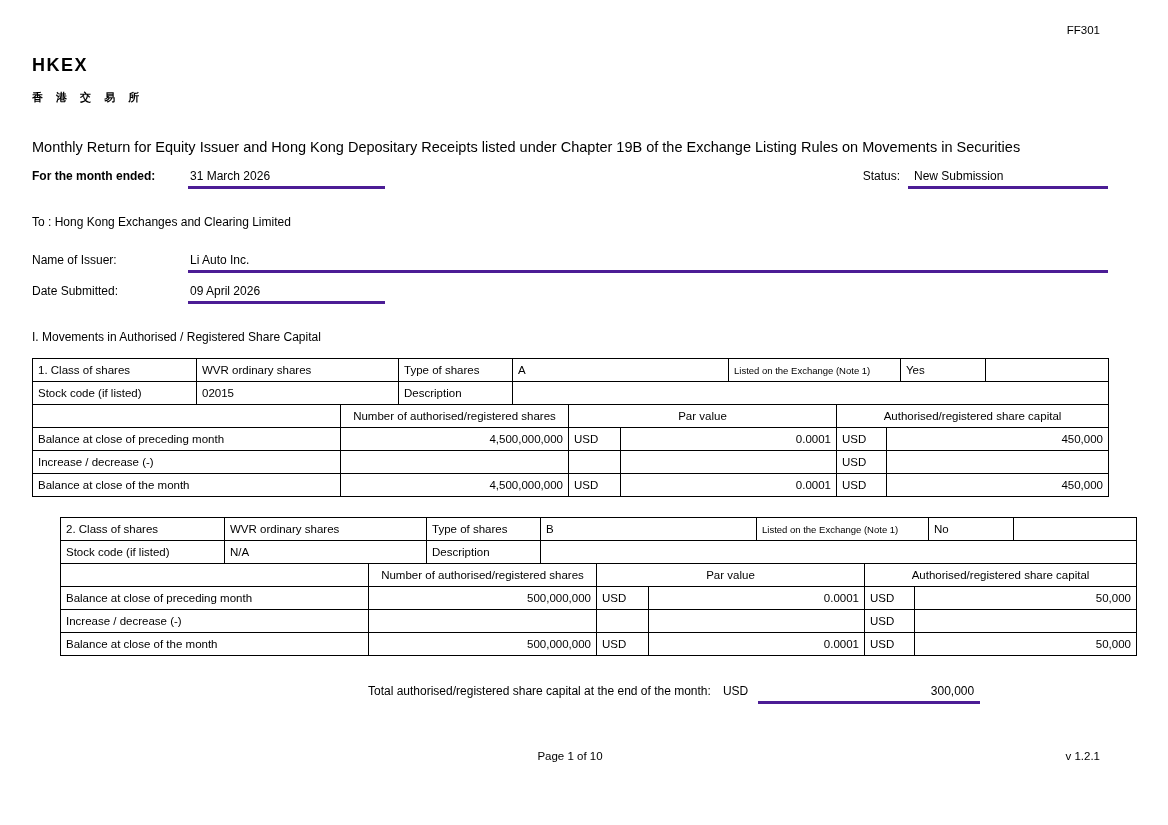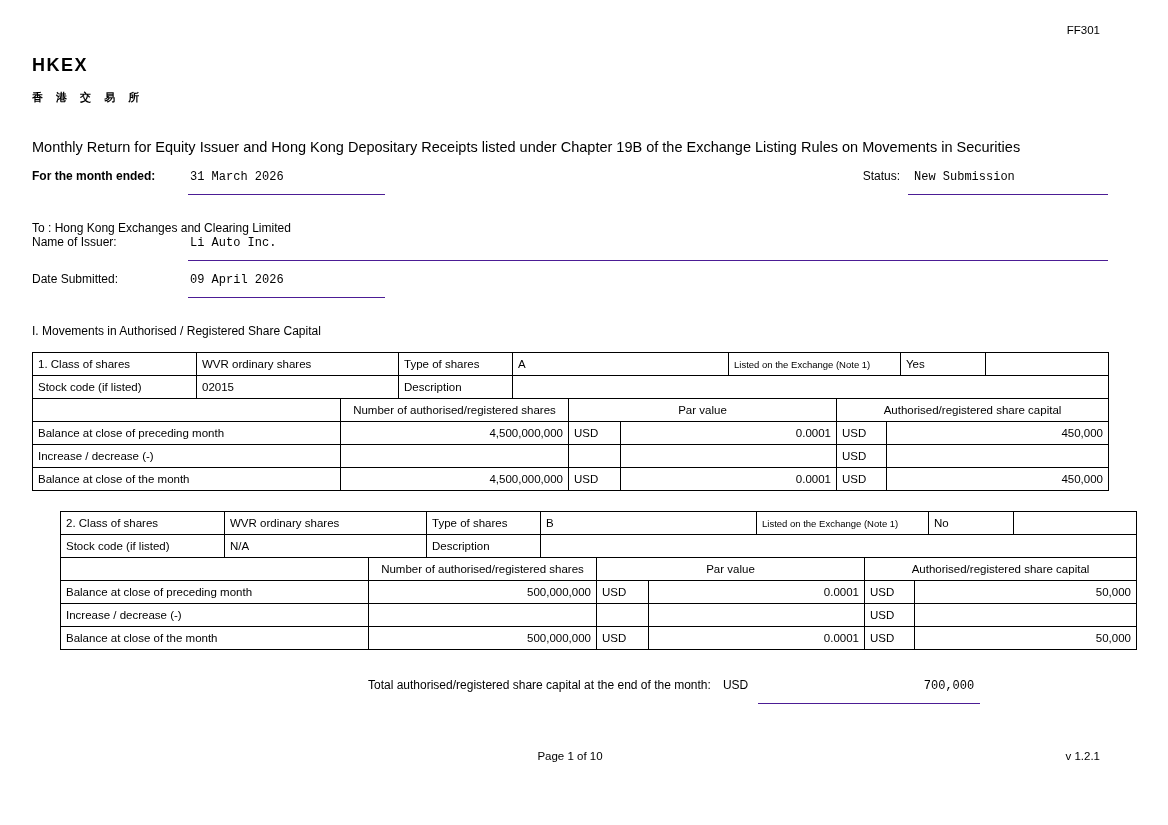--- a/index.html
+++ b/index.html
@@ -14,32 +14,32 @@
 
   .form-code { padding-top:24px; text-align:right; font-size:11.5px; padding-right:8px; }
 
   .logo { margin-top:16px; }
   .logo-en { font-size:18px; font-weight:900; letter-spacing:1.5px; line-height:26px; }
   .logo-zh { font-size:11px; font-weight:bold; letter-spacing:5px; margin-top:12px; }
 
   .title { margin-top:32px; font-weight:normal; font-size:14.5px; line-height:21px; text-align:justify; }
 
   .frow { display:flex; align-items:baseline; }
-  .u { border-bottom:1px solid #4c1d95; padding-bottom:10px; display:inline-block; white-space:nowrap;font-family:Liberation Mono, monospace; }
+  .u { border-bottom:3px solid #4c1d95; padding-bottom:3px; display:inline-block; white-space:nowrap; }
 
   .row-month { margin-top:11px; }
   .lbl-fixed { width:156px; flex:0 0 156px; }
   .bold { font-weight:bold; }
   .val-month { width:197px; padding-left:2px; }
   .flex-spacer { flex:1; }
   .lbl-status { margin-right:8px; }
   .val-status { width:200px; padding-left:6px; }
 
   .to-line { margin-top:26px; }
-  .row-issuer { }
+  .row-issuer { margin-top:24px; }
   .val-issuer { width:920px; padding-left:2px; }
   .row-date { margin-top:11px; }
   .val-date { width:197px; padding-left:2px; }
 
   .section-heading { margin-top:26px; font-weight:normal; font-size:12px; }
 
   table.tbl { border-collapse:collapse; table-layout:fixed; width:1076px; font-size:11.5px; }
   .tbl td { border:1px solid #000; padding:3px 5px; height:23px; overflow:hidden; white-space:nowrap; vertical-align:middle; }
   .tbl-b { margin-top:-1px; }
   .num { text-align:right; }
@@ -234,21 +234,21 @@
         <td>USD</td>
         <td class="num">50,000</td>
       </tr>
     </tbody>
       </table>
   </div>
 
   <div class="total-row">
     <span class="total-label">Total authorised/registered share capital at the end of the month:</span>
     <span class="total-ccy">USD</span>
-    <span class="u total-val">700,000</span>
+    <span class="u total-val">300,000</span>
   </div>
 
   <div class="footer">
     <span>Page 1 of 10</span>
     <span class="version">v 1.2.1</span>
   </div>
 
 </div>
 
 </body></html>

